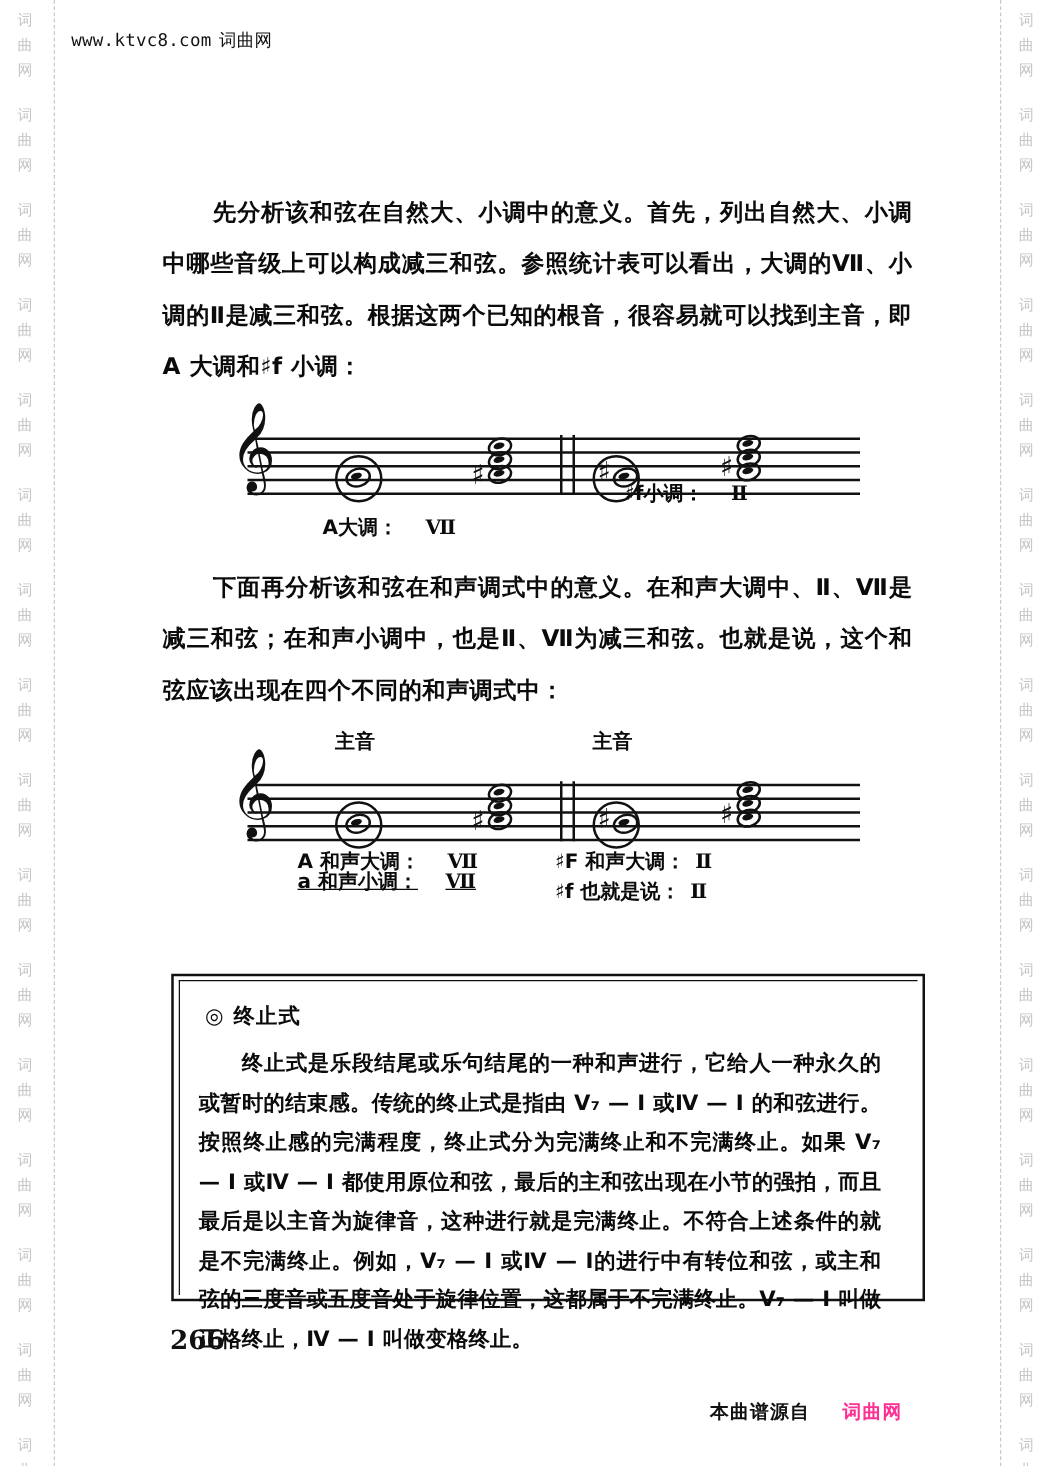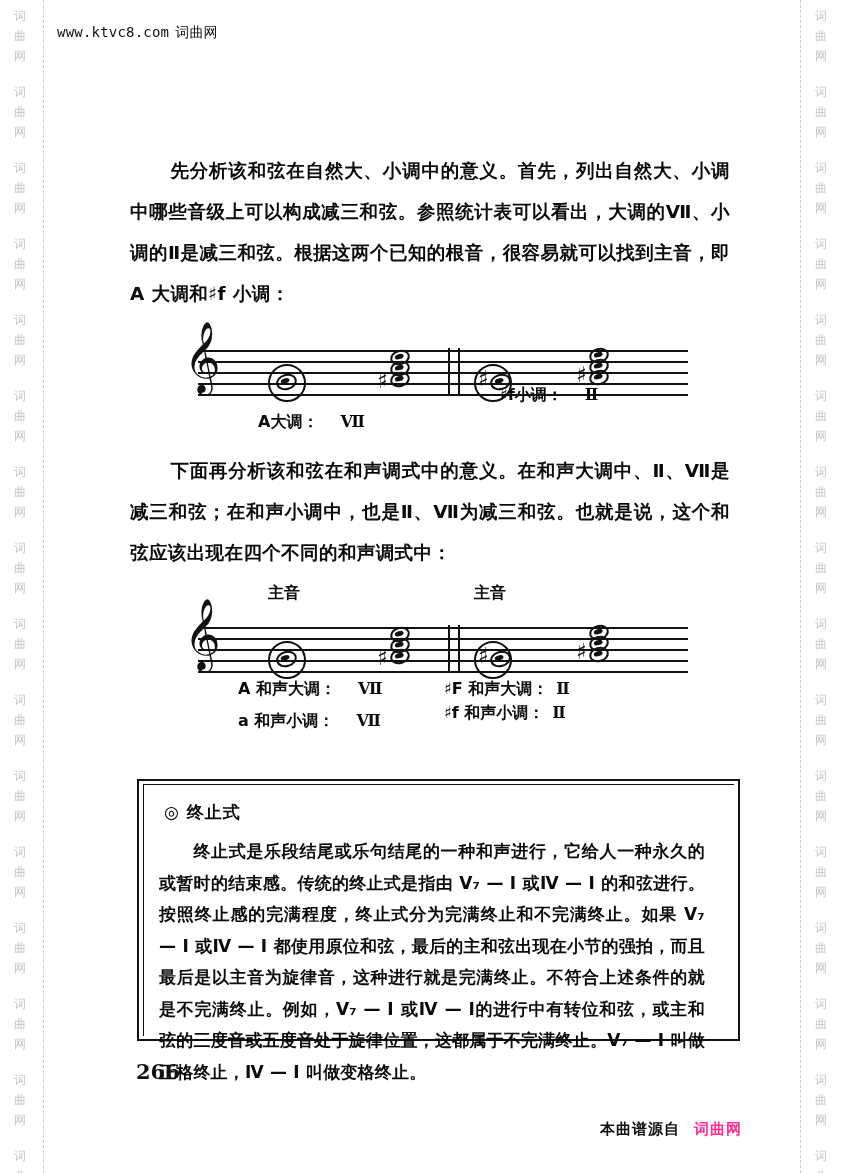--- a/index.html
+++ b/index.html
@@ -149,22 +149,22 @@
   }
   .box-body .ind{display:inline-block;width:34px;}
 
   
   .pageno{
     position:absolute;left:136px;top:1059px;
     font-size:21px;font-weight:700;color:#111;
     font-family:"DejaVu Serif","Liberation Serif",serif;
   }
   .footer{
-    position:absolute;left:600px;top:1120px;width:200px;
-    display:flex;align-items:center;gap:14px;
+    position:absolute;left:568px;top:1120px;width:200px;
+    display:flex;align-items:center;gap:26px;
   }
   .footer .src{
     font-size:15px;font-weight:700;color:#111;
     font-family:"DejaVu Sans","Liberation Sans",sans-serif;letter-spacing:1px;
   }
   .footer .brand{
     font-size:15px;font-weight:700;letter-spacing:1px;
     font-family:"DejaVu Sans","Liberation Sans",sans-serif;
   }
 </style>
@@ -428,28 +428,28 @@
     <div class="acc" style="left:400px;top:58px;">♯</div>
     <div class="chord" style="left:413px;top:42px;">
       <div class="n" style="left:0;top:0;"></div>
       <div class="n" style="left:0;top:11px;"></div>
       <div class="n" style="left:0;top:22px;"></div>
     </div>
 
     <div class="sys-caption" style="left:62px;top:96px;">
       <span>A 和声大调：</span><span class="rn">Ⅶ</span>
     </div>
-    <div class="sys-caption" style="left:62px;top:128px;">
+    <div class="sys-caption" style="left:62px;top:112px;text-decoration:underline;">
       <span>a 和声小调：</span><span class="rn">Ⅶ</span>
     </div>
     <div class="sys-caption" style="left:268px;top:96px;">
       <span>♯F 和声大调：</span><span class="rn" style="margin-left:8px;">Ⅱ</span>
     </div>
     <div class="sys-caption" style="left:268px;top:120px;">
-      <span>♯f 和声小调：</span><span class="rn" style="margin-left:8px;">Ⅱ</span>
+      <span>♯f 也就是说：</span><span class="rn" style="margin-left:8px;">Ⅱ</span>
     </div>
   </div>
 
 </div>
 
 <div class="boxwrap">
   <div class="outer"></div>
   <div class="inner"></div>
   <div class="box-title">
     <span>◎</span>

